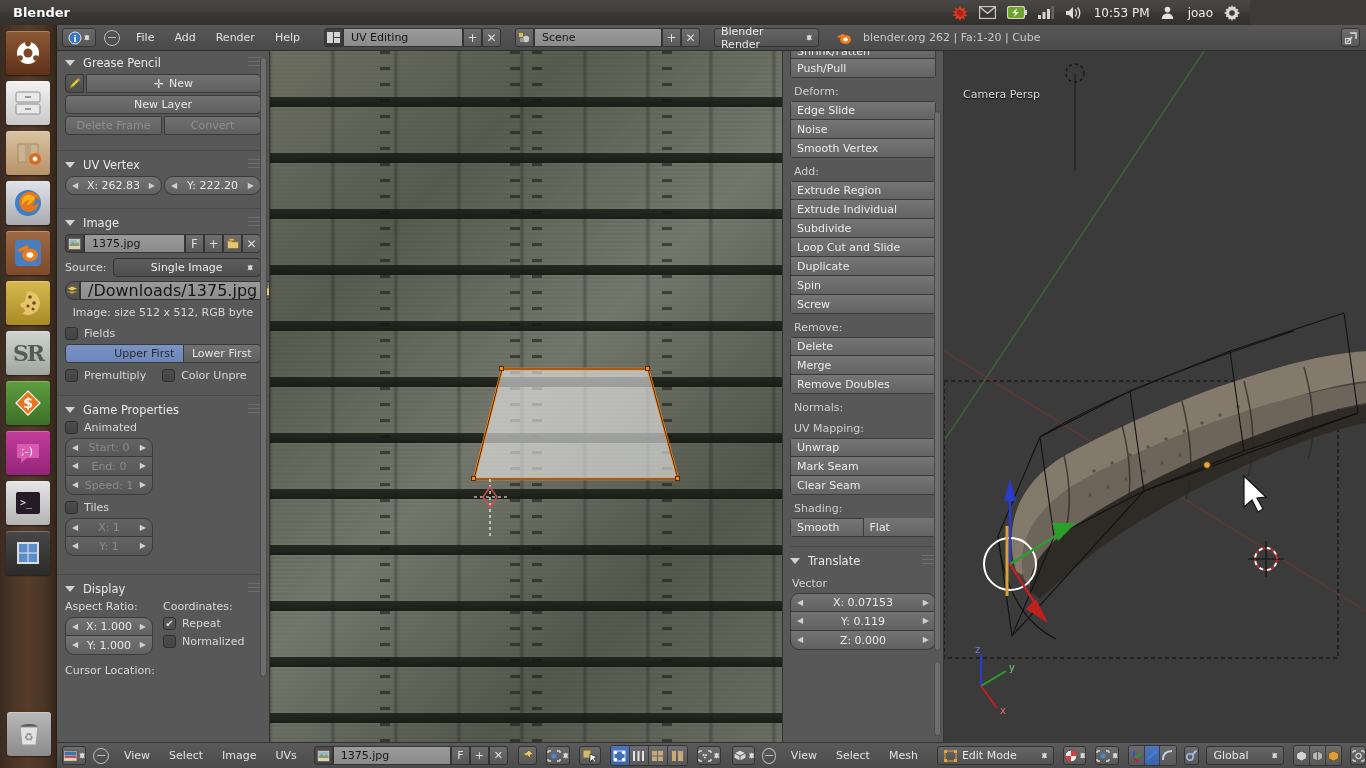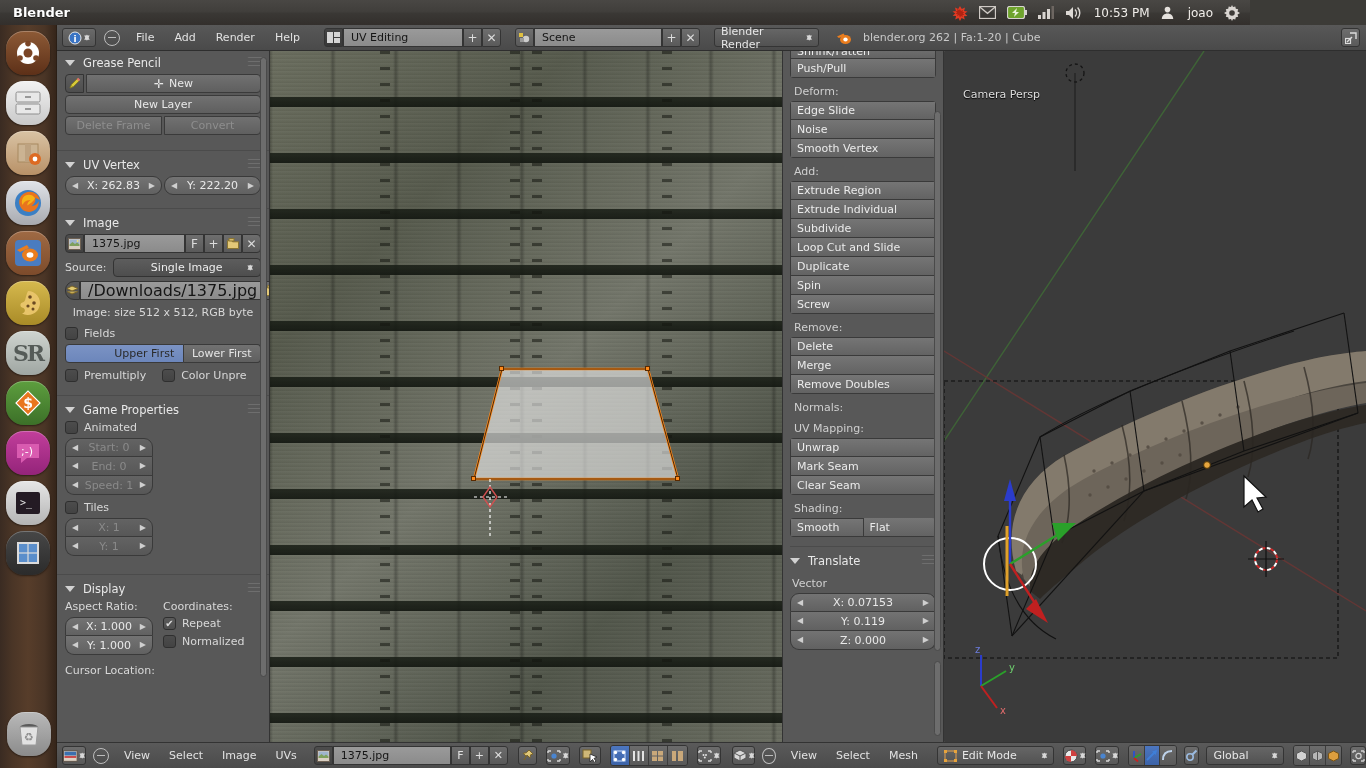--- a/index.html
+++ b/index.html
@@ -28,21 +28,21 @@
   .tray-user { color:#f0ede9; font-size:12px; margin-left:3px; }
 
   
   .launcher {
     position:absolute; left:0; top:25px; width:57px; height:743px;
     background:linear-gradient(to right,#3a2b22 0%,#4a3526 22%,#573d2a 50%,#4a3526 80%,#35251a 100%);
     border-right:1px solid #2a1e15;
   }
   .launch-icon {
     position:relative; width:44px; height:44px; margin:5px auto 6px auto;
-    border-radius:18px; display:flex; align-items:center; justify-content:center;
+    border-radius:3px; display:flex; align-items:center; justify-content:center;
     box-shadow:inset 0 1px 0 rgba(255,255,255,.25), 0 1px 2px rgba(0,0,0,.5);
     overflow:hidden;
   }
   .trash-slot { position:absolute; bottom:6px; left:0; width:57px; }
 
   
   .blender { position:absolute; left:57px; top:25px; width:1309px; height:743px; background:#3c3c3c; }
 
   
   .bl-header {

